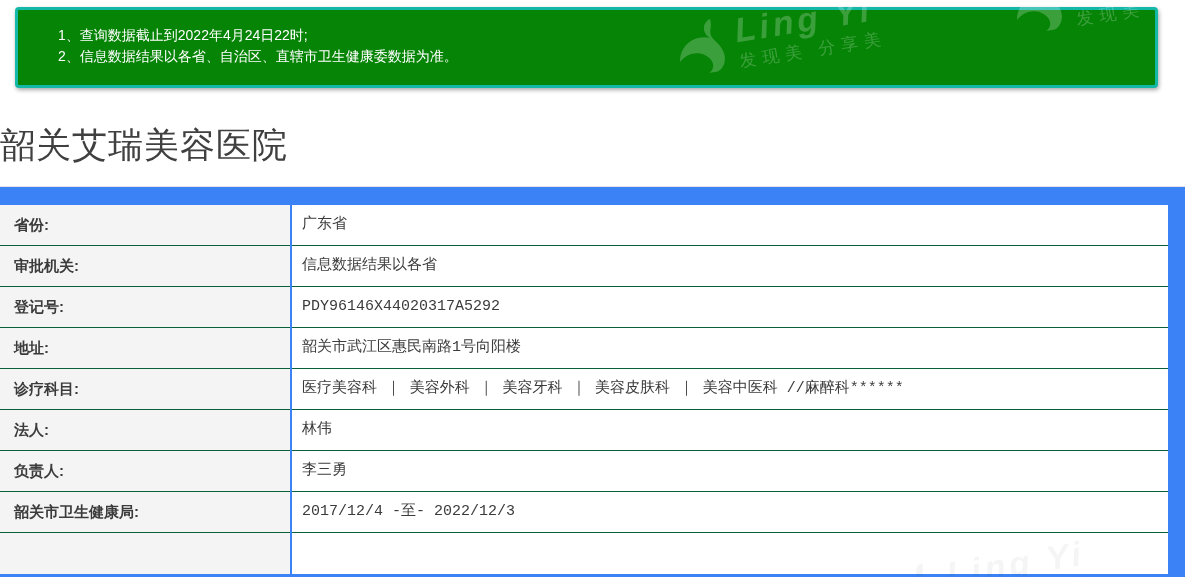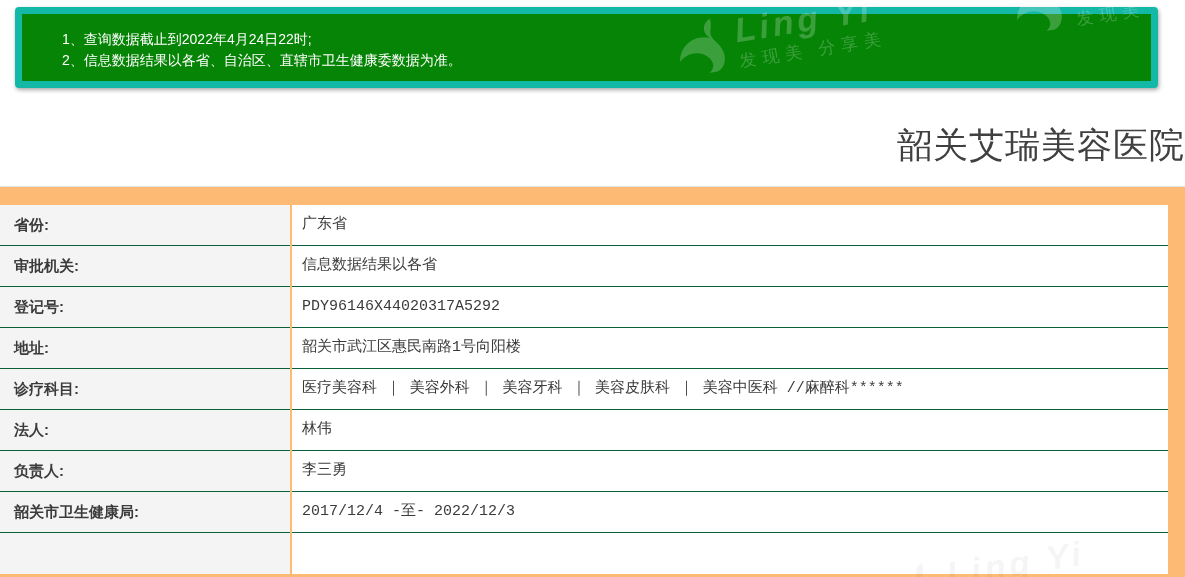--- a/index.html
+++ b/index.html
@@ -7,21 +7,21 @@
   .page {
     position:relative; width:1185px; height:577px;
     background:#ffffff; overflow:hidden;
     font-family:"Liberation Sans", sans-serif;
     color:#3b3b3b;
   }
   
   .notice-banner {
     position:absolute; left:15px; top:7px; width:1143px; height:81px;
     background:#058405;
-    border:7px solid #14b8a6; border-radius:4px;
+    border:3px solid #14b8a6; border-radius:4px;
     box-shadow:1px 2px 4px rgba(0,0,0,0.35);
     padding:15px 0 0 40px;
     color:#ffffff; font-size:14px; line-height:21px;
     z-index:2;
   }
   .notice-line { white-space:nowrap; }
   
   .wm {
     position:absolute; display:flex; align-items:center; gap:10px;
     transform:rotate(-9deg); pointer-events:none; z-index:3;
@@ -31,32 +31,32 @@
   .wm .wm-brand { font-size:34px; font-style:italic; letter-spacing:4px; font-weight:bold; }
   .wm .wm-tagline { font-size:17px; letter-spacing:6px; margin-top:6px; }
   .wm-on-banner { color:rgba(255,255,255,0.22); }
   .wm-on-page { color:rgba(60,90,60,0.06); }
   .wm-1 { left:668px; top:4px; }
   .wm-2 { left:1005px; top:-38px; }
   .wm-3 { left:880px; top:548px; }
   
   .page-title {
     position:absolute; left:0; top:123px; width:1185px;
-    text-align:right; font-size:35px; line-height:44px;
+    text-align:left; font-size:35px; line-height:44px;
     color:#404040; font-weight:400; letter-spacing:1px;
     z-index:1;
   }
   .title-divider {
     position:absolute; left:0; top:186px; width:1185px; height:0;
     border-top:1px solid #e4e4e4;
   }
   
   .table-section {
     position:absolute; left:0; top:187px; width:1185px; height:390px;
-    background:#fdba74;
+    background:#3b82f6;
   }
   .info-table { position:absolute; left:0; top:18px; width:1168px; }
   .info-row { display:flex; gap:2px; height:41px; }
   .cell {
     border-bottom:1px solid #07603a;
     height:41px; line-height:40px; font-size:15px;
     overflow:hidden; white-space:nowrap;
   }
   .cell-label {
     width:290px; flex:0 0 290px; background:#f4f4f4;

